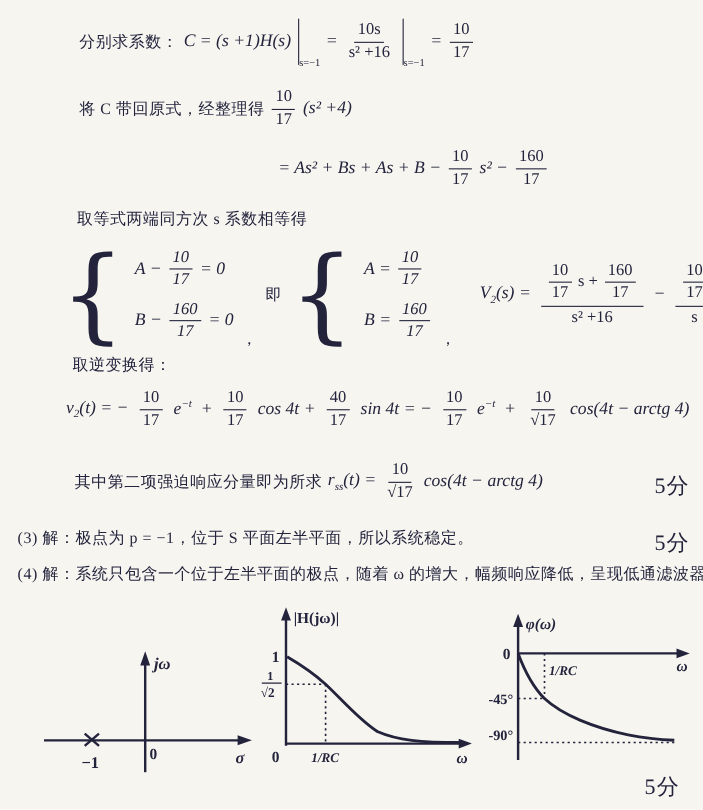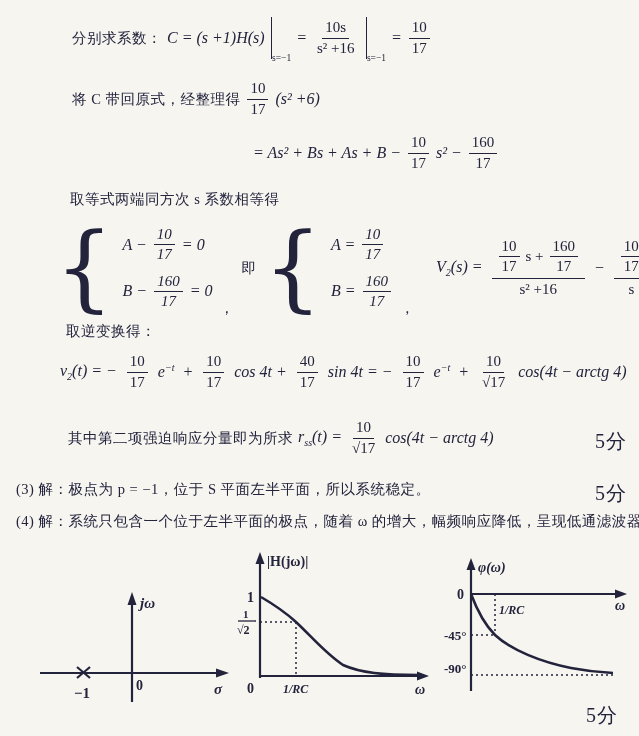--- a/index.html
+++ b/index.html
@@ -55,21 +55,21 @@
       <span class="den">17</span>
     </span>
   </div>
 
   <div class="line" style="top:76px;left:72px;height:46px">
     <span class="cjk">将 C 带回原式，经整理得</span>
     <span class="frac">
       <span class="num">10</span>
       <span class="den">17</span>
     </span>
-    <span class="math">(s² +6)</span>
+    <span class="math">(s² +4)</span>
   </div>
 
   <div class="line" style="top:128px;left:253px;height:50px">
     <span class="math">= As² + Bs + As + B −</span>
     <span class="frac">
       <span class="num">10</span>
       <span class="den">17</span>
     </span>
     <span class="math">s² −</span>
     <span class="frac">

